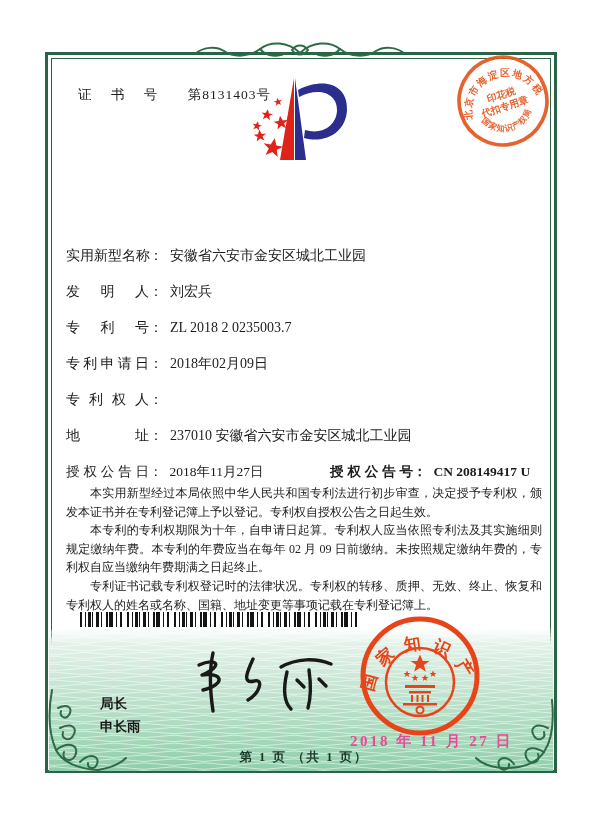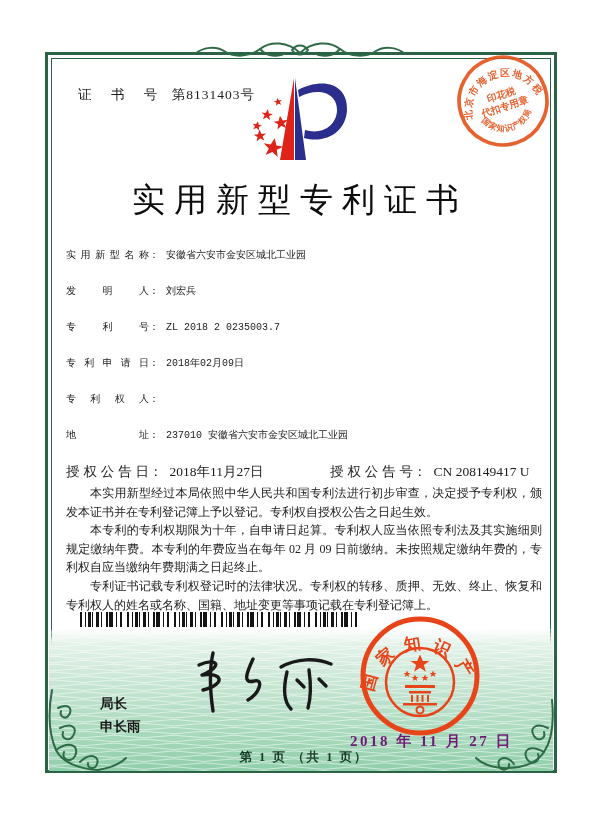--- a/index.html
+++ b/index.html
@@ -6,32 +6,32 @@
   html,body { background:#fff; }
   .page {
     position:relative; width:600px; height:825px; background:#fff;
     font-family:"Liberation Serif","DejaVu Serif",serif; color:#1c1c1c; overflow:hidden;
   }
   .frame-outer { position:absolute; left:45px; top:52px; right:43px; bottom:52px;
     border:3px solid #2a6345; }
   .frame-inner { position:absolute; left:51px; top:58px; right:49px; bottom:58px;
     border:1px solid #2a6345; }
   .cert-no { position:absolute; left:78px; top:86px; font-size:13.5px; letter-spacing:1px; }
-  .cert-no .lbl { letter-spacing:8px; margin-right:2px;text-align:center; }
+  .cert-no .lbl { letter-spacing:8px; margin-right:18px;text-align:center; }
   .logo { position:absolute; left:226px; top:72px; width:148px; height:100px; }
   .doc-title { position:absolute; left:0; right:0; top:178px; text-align:center;
     font-size:33px; letter-spacing:9px; font-weight:400; color:#0d0d0d; }
-  .fields { position:absolute; left:66px; top:246px; right:56px; font-size:10px;font-family:Liberation Mono, monospace; }
+  .fields { position:absolute; left:66px; top:246px; right:56px; font-size:14px; }
   .frow { display:flex; height:20px; margin-bottom:16px; line-height:20px; white-space:nowrap; }
   .flabel { display:inline-block; width:83px; text-align:justify; text-align-last:justify; }
   .fcolon { margin-right:7px; }
   .grant-row { position:absolute; left:66px; top:462px; font-size:13.5px; line-height:20px;
     display:flex; white-space:nowrap; }
   .grant-left { width:264px; display:flex; }
-  .grant-right { display:flex; }
+  .grant-right { display:flex;font-weight:bold; }
   .paras { position:absolute; left:66px; right:58px; top:484px; font-size:12px;
     line-height:18.6px; text-align:justify; color:#222; }
   .paras p { text-indent:2em; }
   .barcode { position:absolute; left:80px; top:612px; width:282px; height:15px;
     background:repeating-linear-gradient(90deg,
       #141414 0 2px, transparent 2px 5px,
       #141414 5px 6px, transparent 6px 8px,
       #141414 8px 11px, transparent 11px 12px,
       #141414 12px 13px, transparent 13px 16px,
       #141414 16px 19px, transparent 19px 21px,
@@ -43,21 +43,21 @@
   .band { position:absolute; left:49px; right:47px; top:628px; bottom:54px;
     background:linear-gradient(180deg, rgba(240,250,244,0) 0px, #e3f2e9 16px,
       #c4e4d1 60px, #a5d8ba 110px, #8fceaa 100%); }
   .band svg { position:absolute; left:0; top:0; width:100%; height:100%; }
   .band path { fill:none; stroke:#ffffff; stroke-opacity:.55; stroke-width:1; }
   .issuer { position:absolute; left:100px; top:692px; font-size:13.5px; line-height:23px;
     font-family:"Liberation Sans","DejaVu Sans",sans-serif; font-weight:700; color:#161616; }
   .sig { position:absolute; left:183px; top:645px; width:165px; height:78px; }
   .seal { position:absolute; left:356px; top:612px; width:128px; height:128px; }
   .seal-date { position:absolute; left:350px; top:732px; font-size:15px; letter-spacing:2.5px;
-    font-weight:600; color:#701a75; }
+    font-weight:600; color:#ec4899; }
   .footer { position:absolute; left:0; right:0; top:749px; text-align:center;
     font-size:12.5px; letter-spacing:2px; color:#183b27; font-weight:600;padding-left:8px; }
   .stamp { position:absolute; left:454px; top:52px; width:98px; height:98px; opacity:.92; }
   .flourish-top { position:absolute; left:188px; top:38px; width:224px; height:30px; }
   .flourish-bl { position:absolute; left:46px; top:688px; width:112px; height:84px; }
   .flourish-br { position:absolute; left:468px; top:698px; width:88px; height:74px; }
   .green-stroke { fill:none; stroke:#2e6b47; stroke-width:2; stroke-linecap:round; }
   .sig path { fill:none; stroke:#191919; stroke-width:3.4; stroke-linecap:round; stroke-linejoin:round; }
 </style>
 </head>
@@ -114,21 +114,20 @@
     <g fill="#e02318">
       <use href="#star" transform="translate(52,30) scale(0.42) rotate(-12)"></use>
       <use href="#star" transform="translate(41,43) scale(0.58) rotate(8)"></use>
       <use href="#star" transform="translate(55,51) scale(0.72) rotate(-8)"></use>
       <use href="#star" transform="translate(31,54) scale(0.48) rotate(12)"></use>
       <use href="#star" transform="translate(34,64) scale(0.62) rotate(-6)"></use>
       <use href="#star" transform="translate(47,76) scale(1.0) rotate(10)"></use>
     </g>
   </svg>
 
-  <div class="doc-title">实用新型专利证书</div>
 
   <div class="fields">
     <div class="frow">
       <span class="flabel">实用新型名称</span>
         <span class="fcolon">：</span>
       <span>安徽省六安市金安区城北工业园</span>
     </div>
     <div class="frow">
       <span class="flabel">发明人</span>
         <span class="fcolon">：</span>

